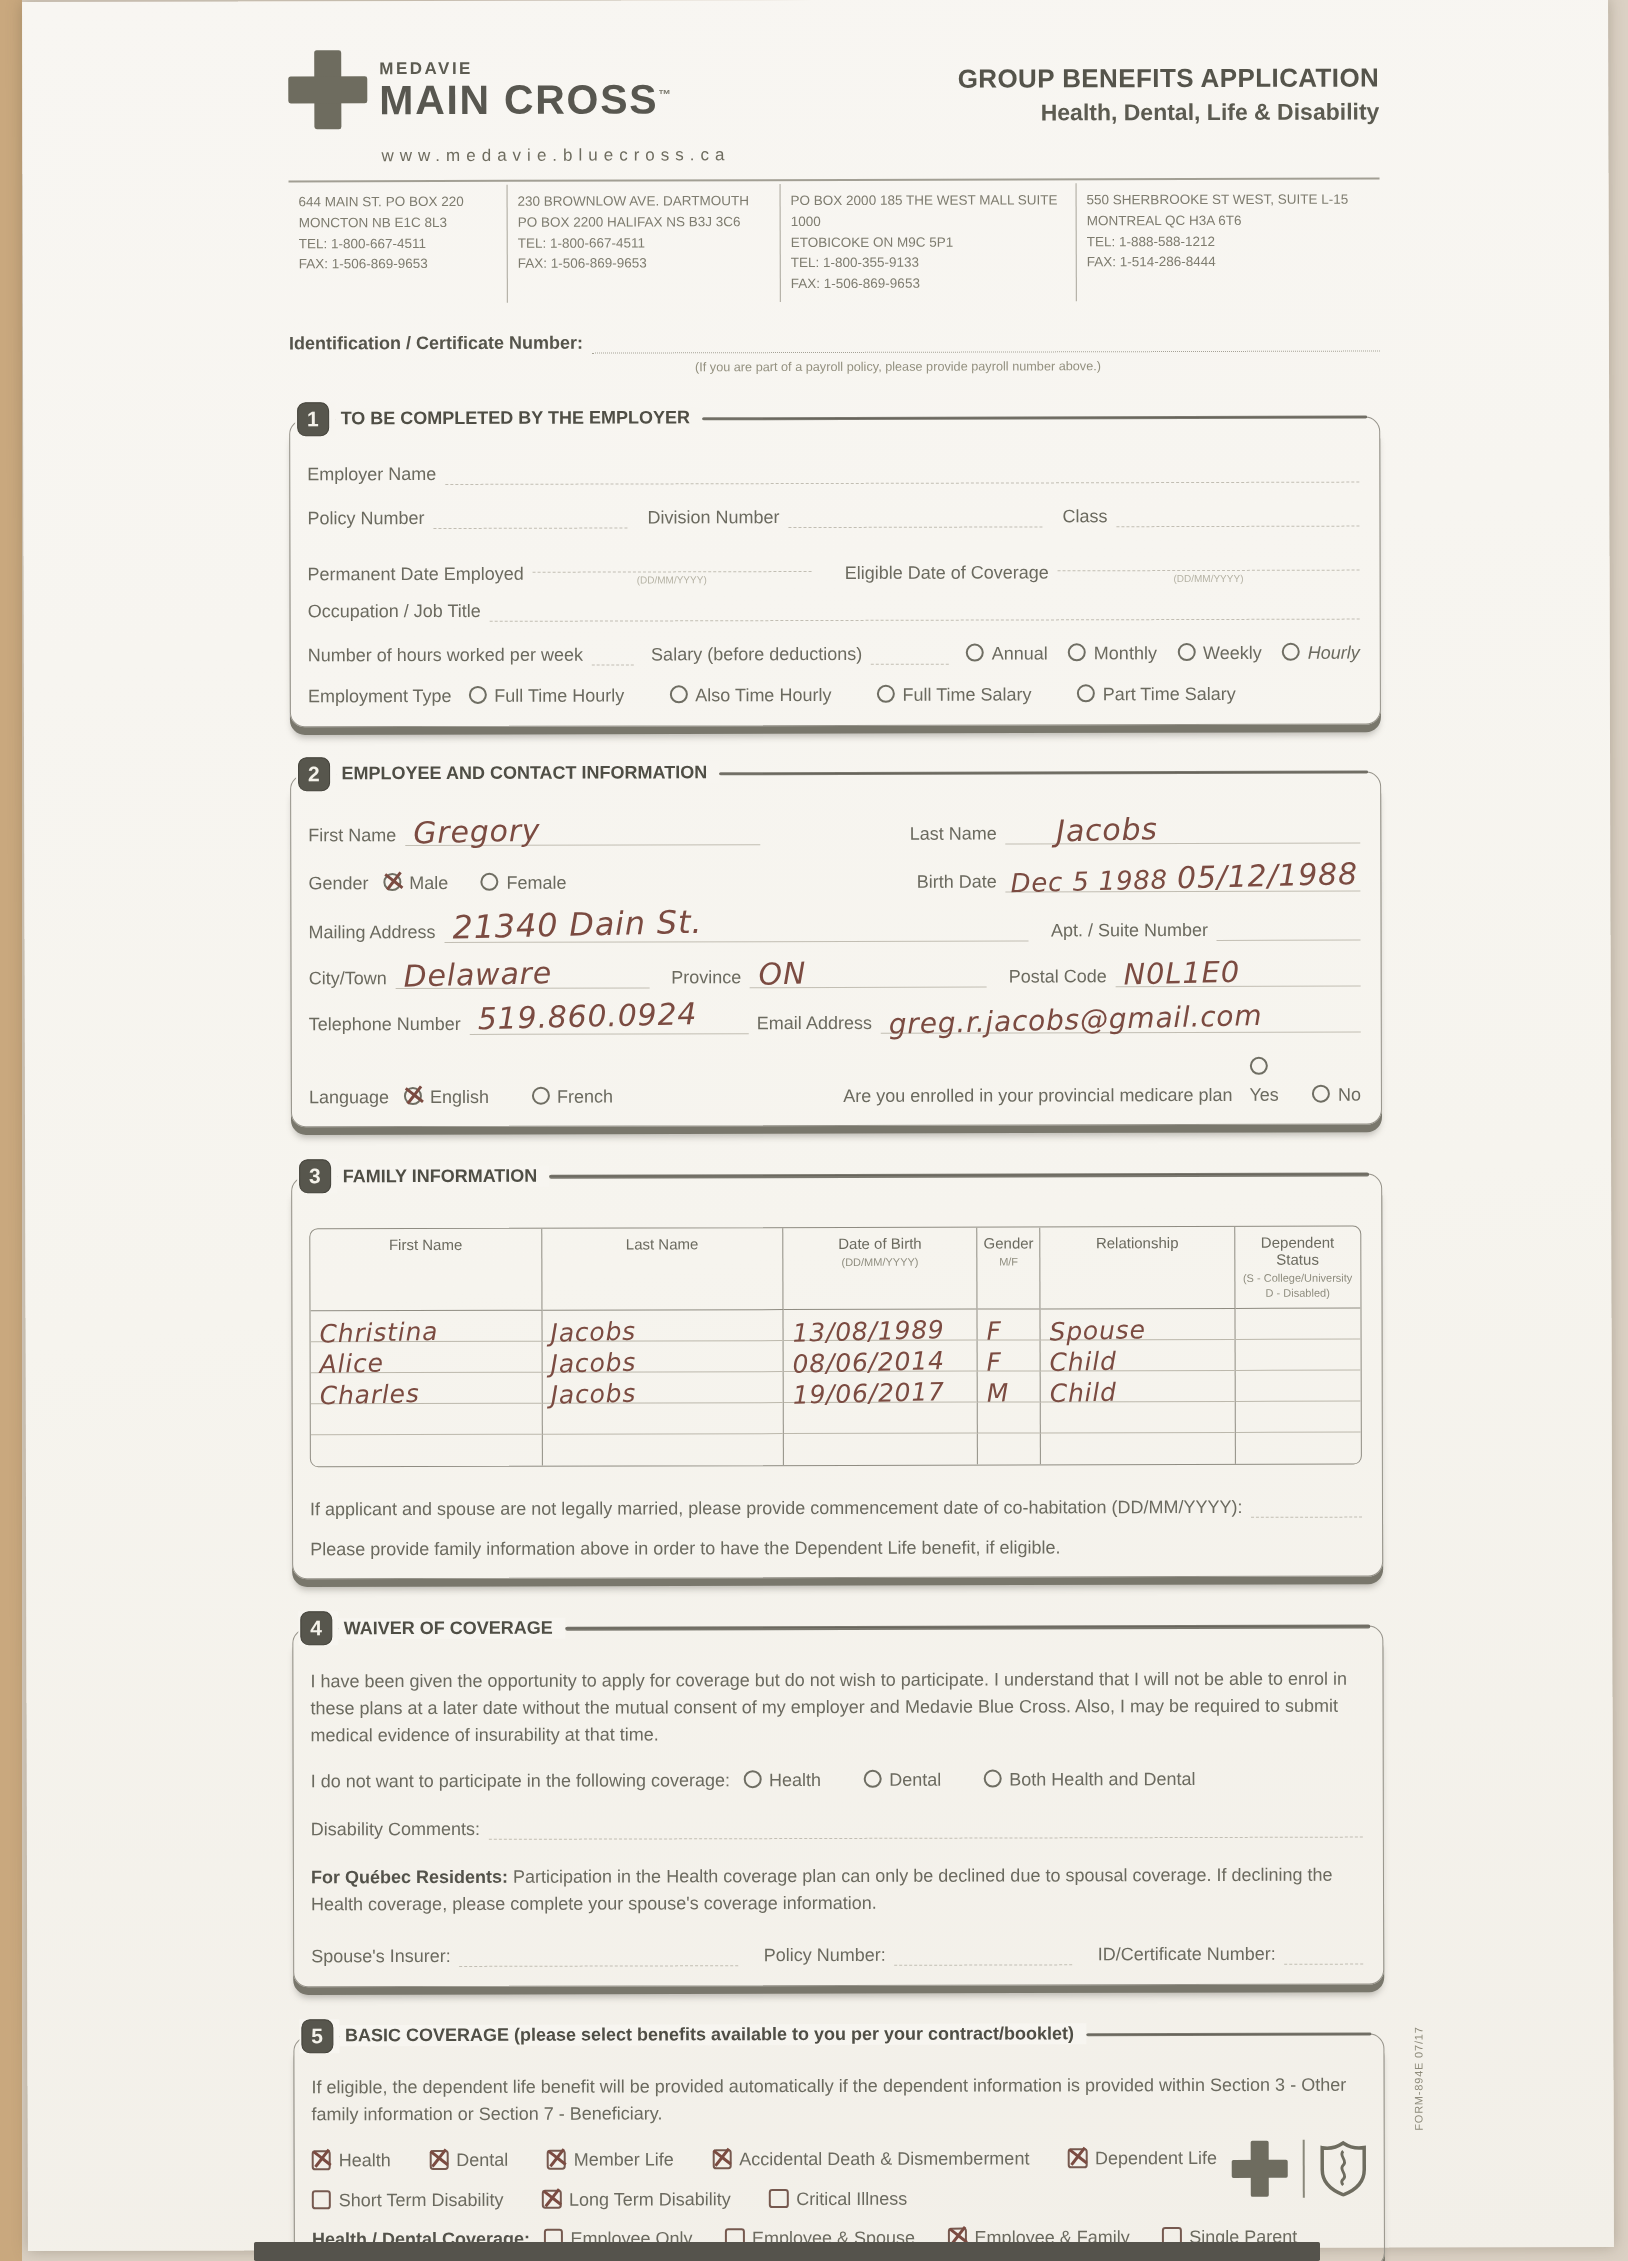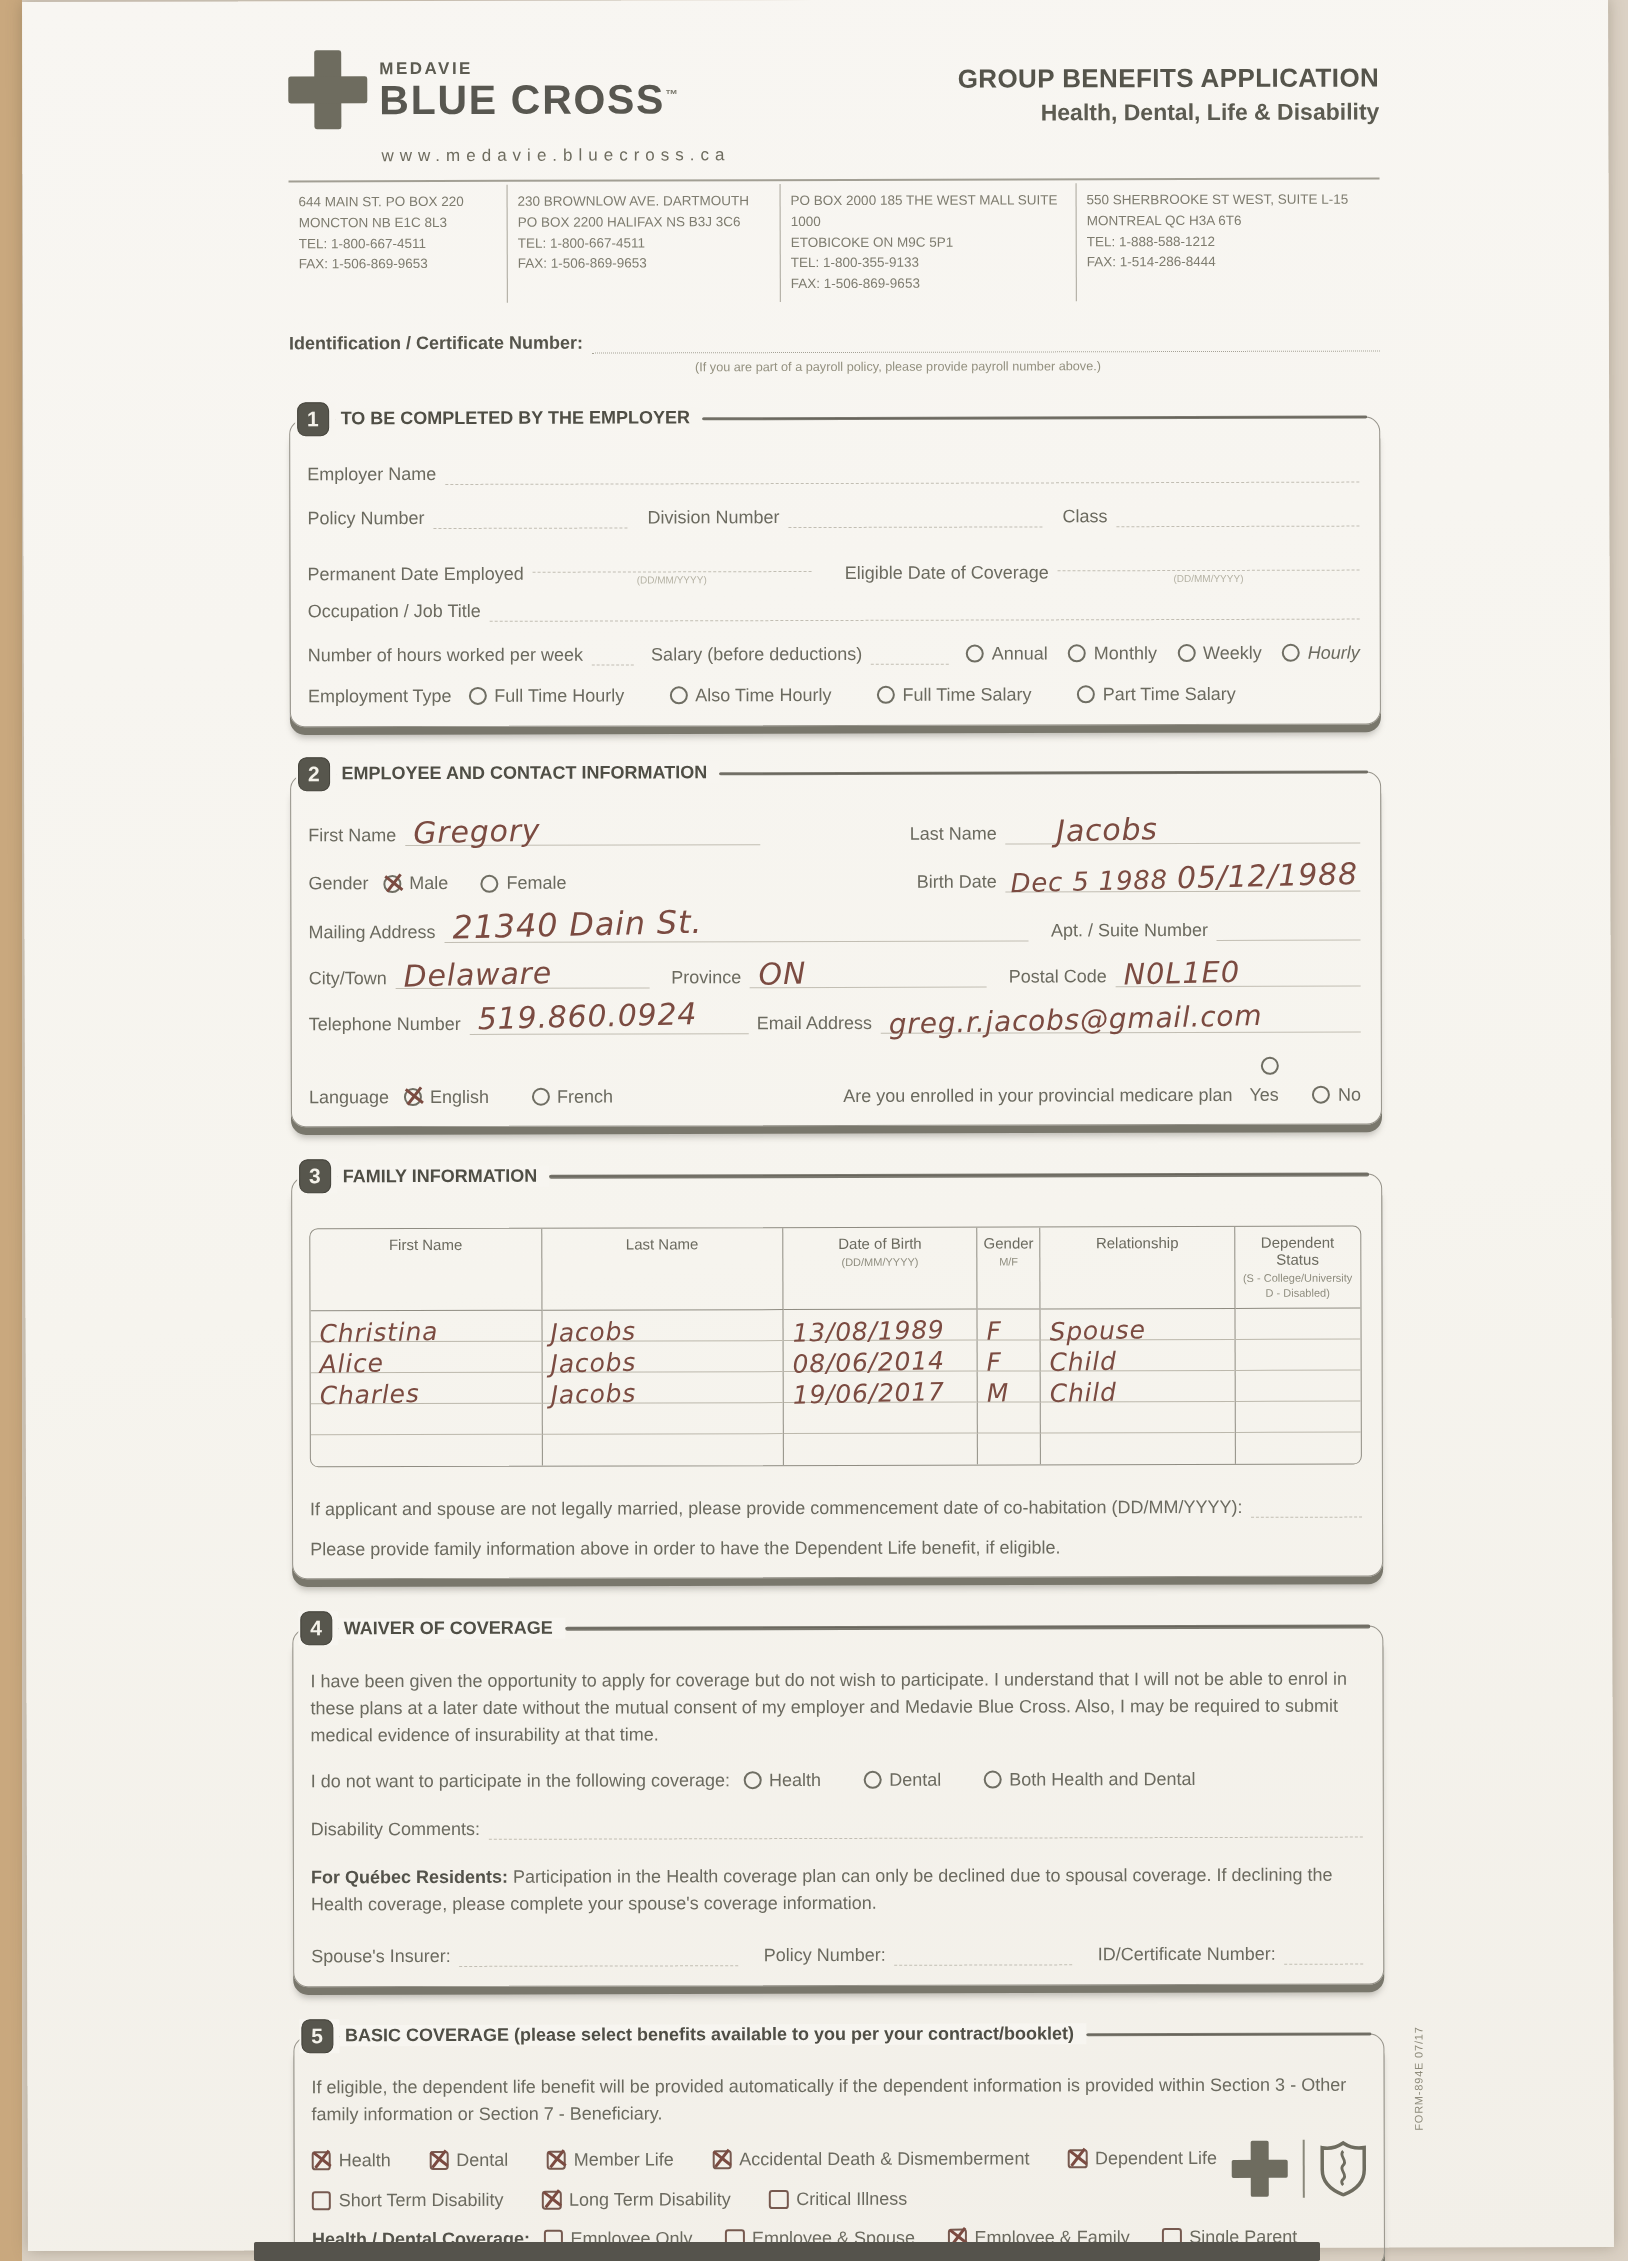--- a/index.html
+++ b/index.html
@@ -80,21 +80,21 @@
   .lbl{font-size:18px;color:#6b6a5f;white-space:nowrap;}
   .lbl-b{font-weight:bold;color:#53524a;}
   .fill{border-bottom:1.7px solid var(--line);height:24px;position:relative;}
   .fill.dotted{border-bottom-style:dashed;}
   .grow{flex:1;}
   .hintcol{display:flex;flex-direction:column;}
   .hint{font-size:10px;color:#b5b2a4;text-align:center;margin-top:1.7px;height:10px;}
   .spacer{flex:1;}
 
   
-  .opt{display:inline-flex;align-items:flex-end;gap:7.6px;white-space:nowrap;}
+  .opt{display:inline-flex;align-items:flex-start;gap:7.6px;white-space:nowrap;}
   .radio{display:inline-block;width:18px;height:18px;border:2.5px solid #6f6e63;border-radius:50%;position:relative;flex:none;margin-bottom:1.7px;}
   .cb{display:inline-block;width:19.4px;height:19.4px;border:2.1px solid #76594f;border-radius:3.4px;position:relative;flex:none;margin-bottom:0.8px;}
   .radio.checked::after,.cb.checked::after{
     content:"✕";position:absolute;left:-4.2px;top:-11px;font-size:30px;color:var(--hw);
     font-weight:bold;transform:rotate(-7deg);font-family:"DejaVu Sans",sans-serif;
   }
 
   
   .hw{
     font-family:"DejaVu Sans",sans-serif;font-style:italic;color:var(--hw);
@@ -141,21 +141,21 @@
 
 <div class="paper">
 <div class="content">
 
   <div class="brand-row">
     <div>
       <div class="brand">
         <div class="plus-lg"></div>
         <div class="brand-text">
           <div class="brand-small">MEDAVIE</div>
-          <div class="brand-large"><span>BLUE CROSS</span><span class="brand-tm">™</span></div>
+          <div class="brand-large"><span>MAIN CROSS</span><span class="brand-tm">™</span></div>
         </div>
       </div>
       <div class="website">www.medavie.bluecross.ca</div>
     </div>
     <div class="title-block">
       <div class="title1">GROUP BENEFITS APPLICATION</div>
       <div class="title2">Health, Dental, Life &amp; Disability</div>
     </div>
   </div>
   <div class="header-rule"></div>

